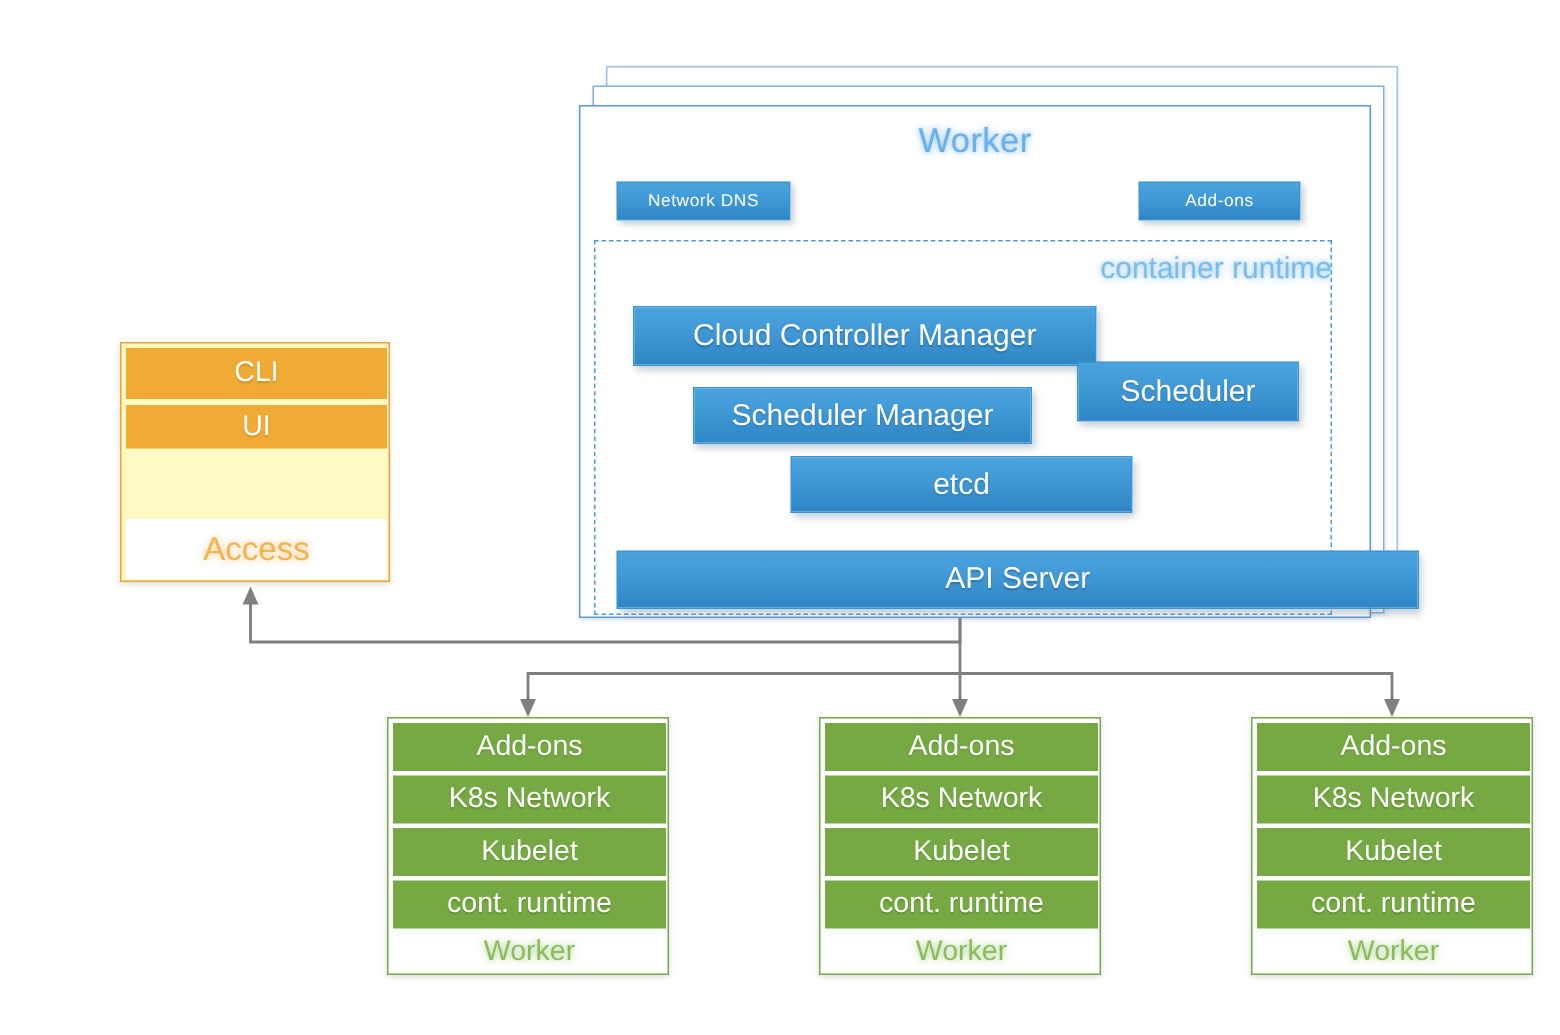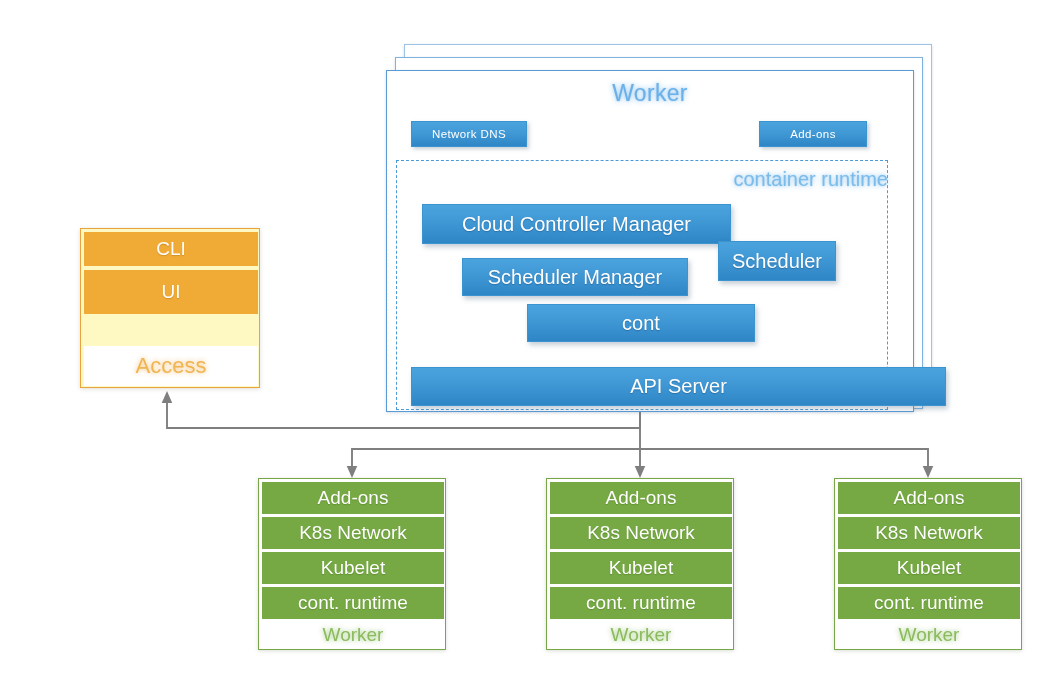--- a/index.html
+++ b/index.html
@@ -104,29 +104,29 @@
   <div class="abs chip" style="left:411px;top:121px;width:116px;height:26px;">Network DNS</div>
   <div class="abs chip" style="left:759px;top:121px;width:108px;height:26px;">Add-ons</div>
 
   <div class="abs dashed-box"></div>
   <div class="abs cr-title">container runtime</div>
 
   <div class="abs bbox" style="left:422px;top:204px;width:309px;height:40px;">Cloud Controller Manager</div>
 
   <div class="abs bbox" style="left:462px;top:258px;width:226px;height:38px;">Scheduler Manager</div>
 
-  <div class="abs bbox" style="left:527px;top:304px;width:228px;height:38px;">cont</div>
+  <div class="abs bbox" style="left:527px;top:304px;width:228px;height:38px;">etcd</div>
 
-  <div class="abs bbox" style="left:718px;top:241px;width:118px;height:40px;">Scheduler</div>
+  <div class="abs bbox" style="left:718px;top:241px;width:148px;height:40px;">Scheduler</div>
 
   <div class="abs bbox" style="left:411px;top:367px;width:535px;height:39px;">API Server</div>
 
   <div class="abs acc-frame">
     <div class="acc-row" style="position:absolute;left:3px;top:3px;width:174px;height:34px;">CLI</div>
-    <div class="acc-row" style="position:absolute;left:3px;top:41px;width:174px;height:44px;">UI</div>
+    <div class="acc-row" style="position:absolute;left:3px;top:41px;width:174px;height:29px;">UI</div>
     <div class="acc-foot" style="position:absolute;left:3px;top:117px;width:174px;height:40px;">Access</div>
   </div>
 
   <div class="abs w-frame" style="left:258px;top:478px;width:188px;height:172px;">
     <div class="w-row" style="position:absolute;left:3px;top:3px;width:182px;height:32px;">Add-ons</div>
     <div class="w-row" style="position:absolute;left:3px;top:38px;width:182px;height:32px;">K8s Network</div>
     <div class="w-row" style="position:absolute;left:3px;top:73px;width:182px;height:32px;">Kubelet</div>
     <div class="w-row" style="position:absolute;left:3px;top:108px;width:182px;height:32px;">cont. runtime</div>
     <div class="w-foot" style="position:absolute;left:3px;top:142px;width:182px;height:27px;">Worker</div>
   </div>

